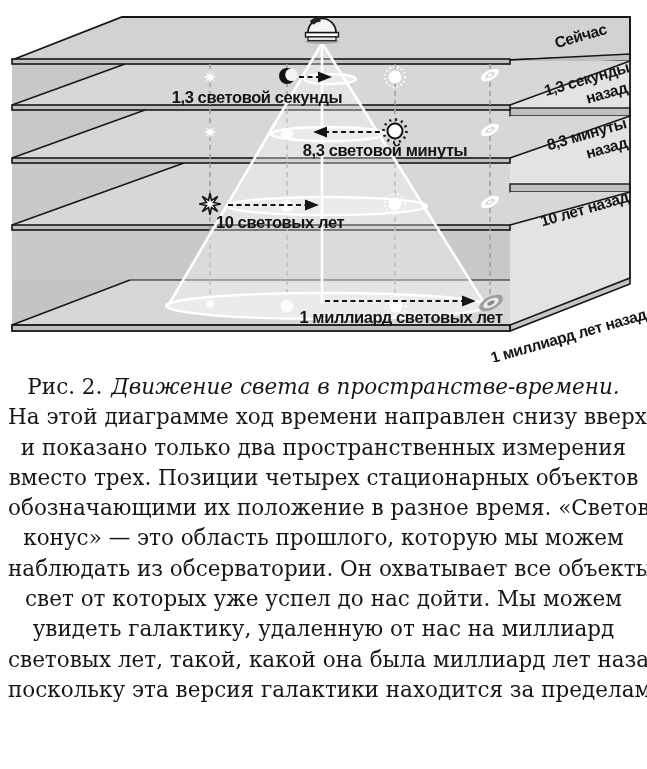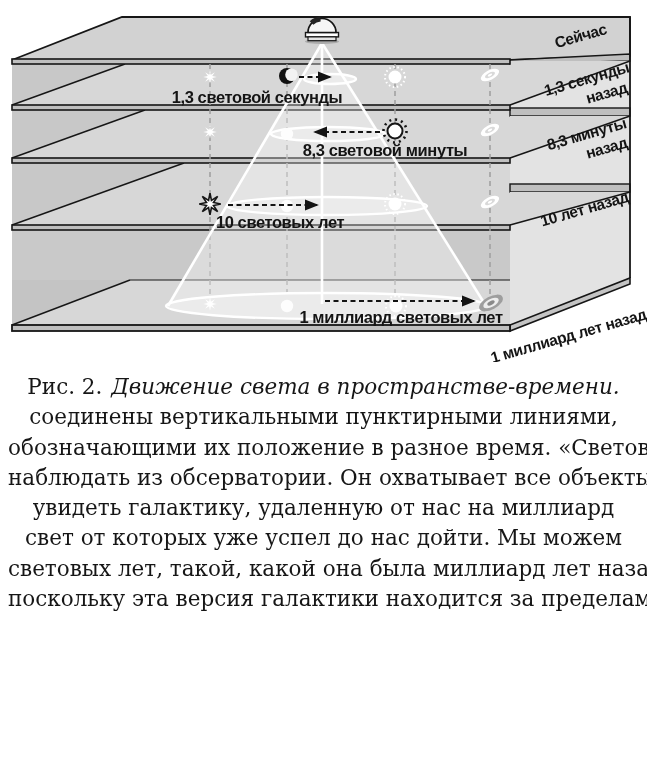--- a/index.html
+++ b/index.html
@@ -168,20 +168,23 @@
   <text class="tl" x="588" y="84" text-anchor="middle" transform="rotate(-16 588 84)">1,3 секунды</text>
   <text class="tl" x="608" y="98" text-anchor="middle" transform="rotate(-16 608 98)">назад</text>
   <text class="tl" x="588" y="139" text-anchor="middle" transform="rotate(-16 588 139)">8,3 минуты</text>
   <text class="tl" x="608" y="153" text-anchor="middle" transform="rotate(-16 608 153)">назад</text>
   <text class="tl" x="586" y="214" text-anchor="middle" transform="rotate(-16 586 214)">10 лет назад</text>
   <text class="tl" x="570" y="341" text-anchor="middle" transform="rotate(-16 570 341)">1 миллиард лет назад</text>
 </svg>
 
 <div class="caption">
   <div class="cap-line first"><b>Рис. 2.</b>  <i>Движение света в пространстве-времени.</i></div>
-  <div class="cap-line">соединены вертикальными пунктирными линиями,</div>
+  <div class="cap-line">На этой диаграмме ход времени направлен снизу вверх</div>
+  <div class="cap-line">и показано только два пространственных измерения</div>
+  <div class="cap-line">вместо трех. Позиции четырех стационарных объектов</div>
   <div class="cap-line">обозначающими их положение в разное время. «Световой</div>
+  <div class="cap-line">конус» — это область прошлого, которую мы можем</div>
   <div class="cap-line">наблюдать из обсерватории. Он охватывает все объекты,</div>
+  <div class="cap-line">свет от которых уже успел до нас дойти. Мы можем</div>
   <div class="cap-line">увидеть галактику, удаленную от нас на миллиард</div>
-  <div class="cap-line">свет от которых уже успел до нас дойти. Мы можем</div>
   <div class="cap-line">световых лет, такой, какой она была миллиард лет назад,</div>
   <div class="cap-line">поскольку эта версия галактики находится за пределами</div>
 </div>
 
 </body></html>

